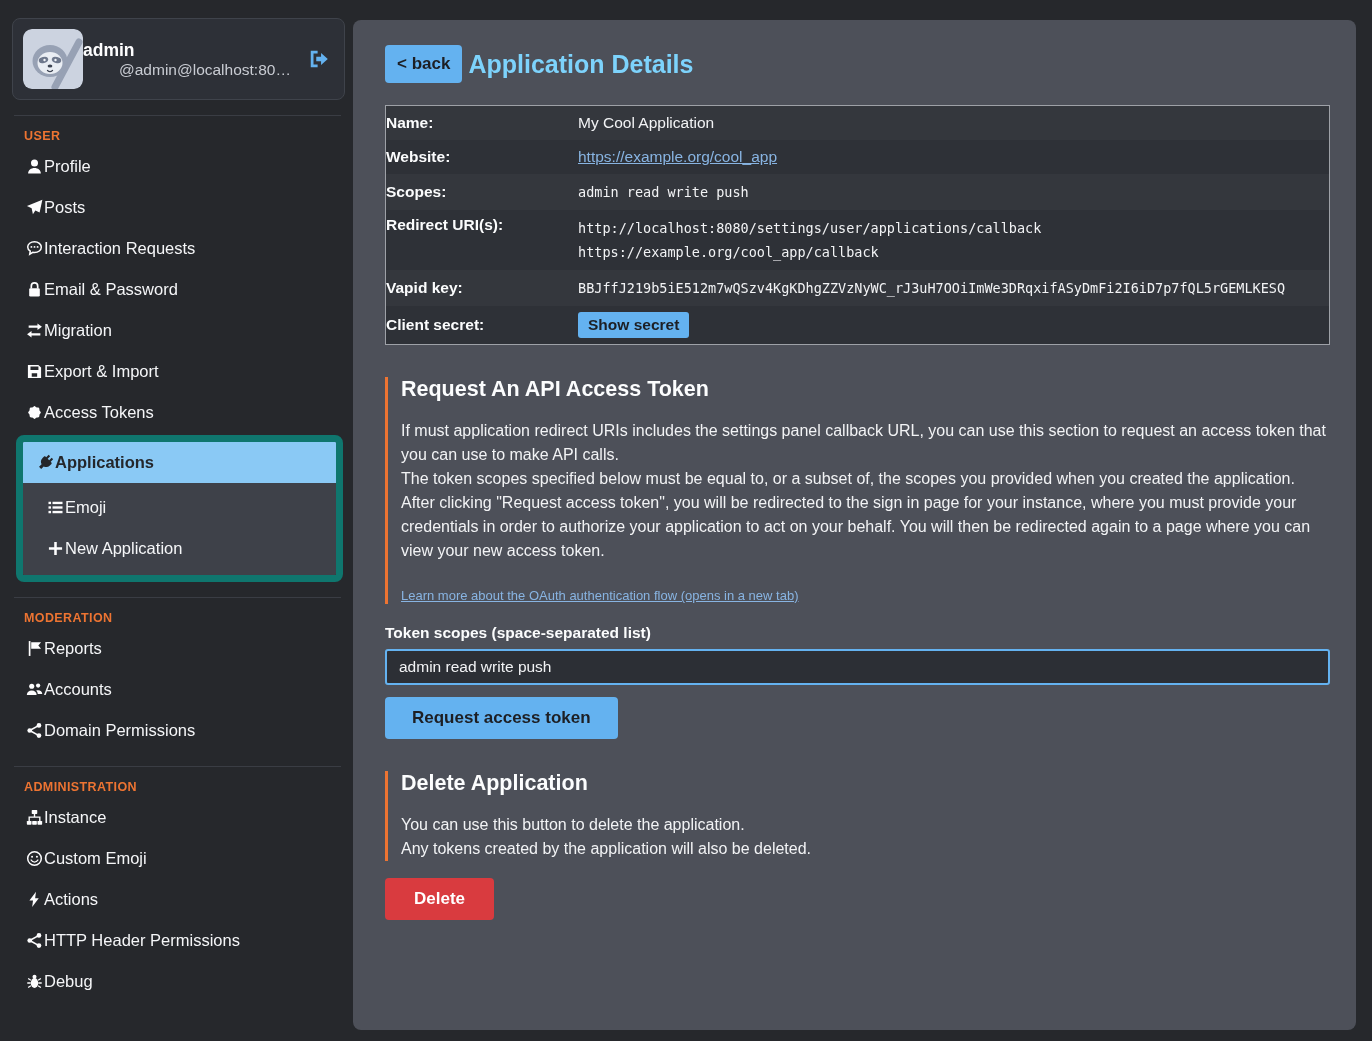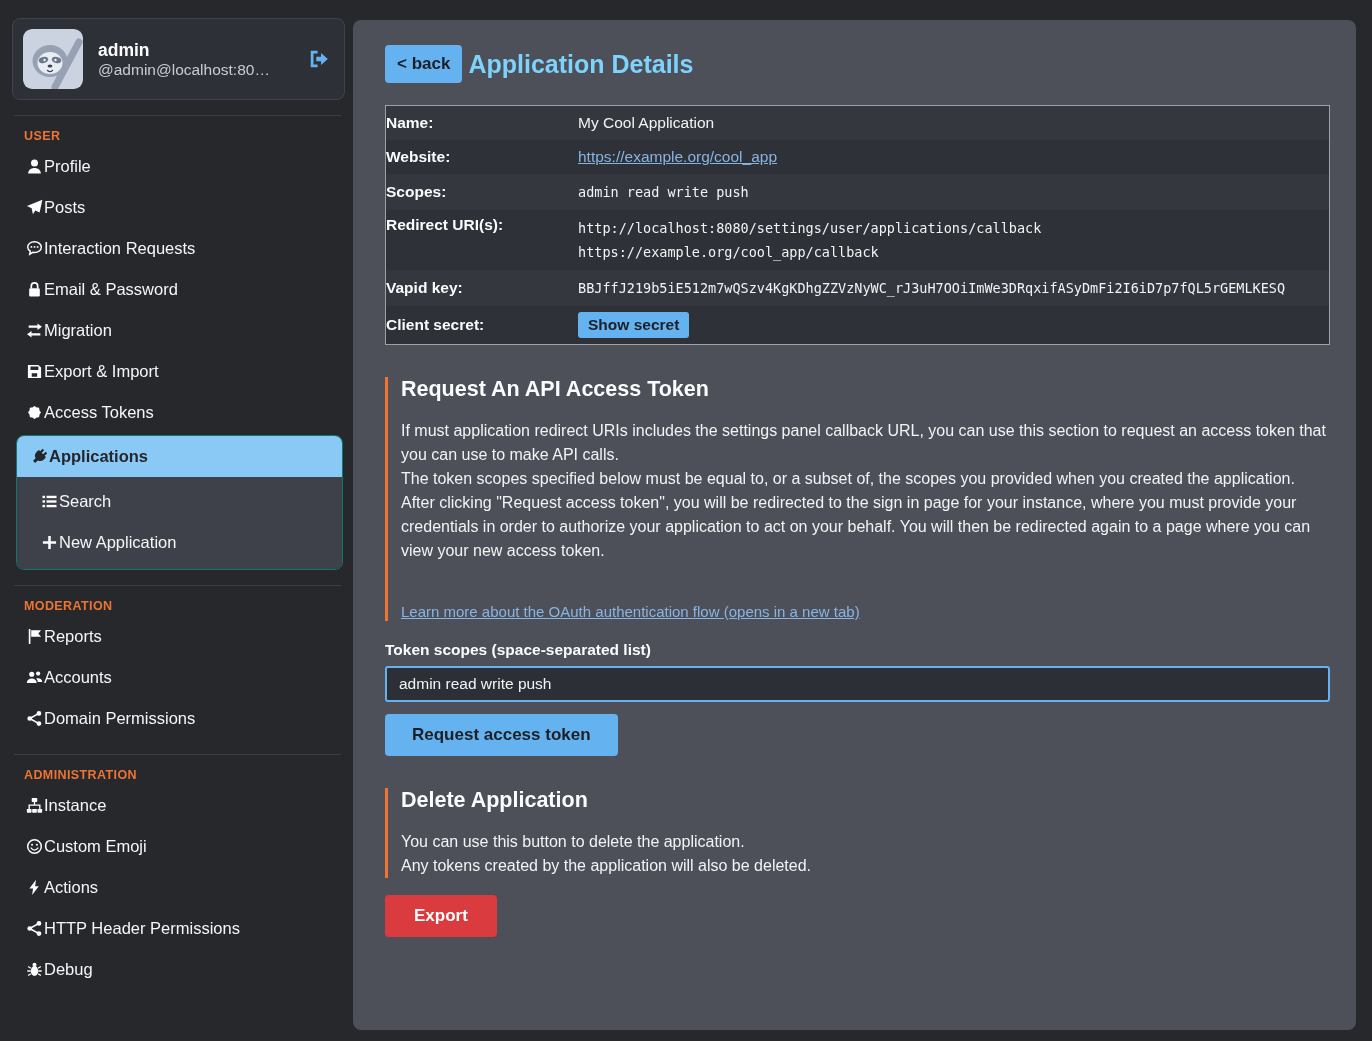--- a/index.html
+++ b/index.html
@@ -14,39 +14,39 @@
   body{
     background:#26282c;
     font-family:"Liberation Sans","DejaVu Sans",sans-serif;
     color:#f5f6f8;
     display:flex;
   }
   
   .sidebar{width:353px;flex:0 0 353px;padding:18px 8px 0 12px;}
   .user-card{
     background:#2d3037;border:1px solid #3f434b;border-radius:8px;
-    padding:10px;display:flex;align-items:center;gap:15px;
+    padding:10px;display:flex;align-items:center;gap:0;
   }
   .avatar{width:60px;height:60px;border-radius:8px;overflow:hidden;flex:0 0 60px;}
   .user-names{flex:1;min-width:0;}
   .user-name{font-size:17.5px;font-weight:700;color:#fdfdfe;}
-  .user-handle{font-size:15.5px;color:#c9ccd3;max-width:172px;white-space:nowrap;overflow:hidden;text-overflow:ellipsis;}
+  .user-handle{font-size:15.5px;color:#c9ccd3;max-width:172px;white-space:nowrap;overflow:hidden;text-overflow:ellipsis;margin-left:36px;}
   .logout{color:var(--accent-blue);margin-right:4px;cursor:pointer;display:flex;}
   .side-hr{border:none;border-top:1px solid #3a3d44;margin:15px 4px 4px 2px;}
   .nav-label{
     color:var(--orange);font-weight:700;font-size:12.5px;letter-spacing:.4px;
     padding:9px 0 3px 12px;
   }
   .nav-item{
     display:flex;align-items:center;padding:11px 10px 11px 13px;
     font-size:16.5px;color:#f5f6f8;cursor:pointer;border-radius:4px;
   }
   .nav-item .icn{width:19px;display:flex;justify-content:center;color:#fdfdfe;flex:0 0 19px;}
   .app-group{
-    border:1px solid #0f766e;border-radius:8px;overflow:hidden;
+    border:7px solid #0f766e;border-radius:8px;overflow:hidden;
     margin:2px 2px 8px 4px;
   }
   .app-group .selected{
     background:var(--selected-blue);color:#24262b;font-weight:700;border-radius:0;
   }
   .app-group .selected .icn{color:#24262b;}
   .subitems{background:#3e4149;padding:4px 0 6px 0;}
   .subitems .nav-item{padding-left:23px;}
   
   .panel{
@@ -71,21 +71,21 @@
   .drow .dlabel{flex:0 0 184px;padding:6px 0;font-weight:700;color:#fbfcfd;}
   .drow .dvalue{flex:1;padding:6px 8px;color:#f2f3f5;}
   .drow.top{align-items:flex-start;}
   .mono{font-family:"DejaVu Sans Mono","Liberation Mono",monospace;font-size:13.5px;line-height:24px;}
   a{color:var(--link-blue);}
   .table-btn{font-size:15.5px;padding:4px 10px;border-radius:3px;}
   
   .obsection{border-left:3px solid var(--orange);padding-left:13px;margin-top:32px;}
   .obsection h2{font-size:21.5px;font-weight:700;color:#fcfdfe;margin-bottom:17px;}
   .obsection p{font-size:16px;line-height:24px;color:#f2f3f5;}
-  .learn-link{display:inline-block;margin-top:40px;font-size:15px;}
+  .learn-link{display:inline-block;margin-top:25px;font-size:13px;}
   
   .token-form{margin-top:20px;}
   .field-label{display:block;font-size:15.5px;font-weight:700;color:#fbfcfd;}
   .scopes-input{
     width:100%;margin-top:7px;background:#2c2f35;color:#f2f3f5;
     border:2px solid var(--accent-blue);border-radius:3px;
     font-family:inherit;font-size:15.5px;padding:8px 12px;height:36px;
   }
   .request-btn{margin-top:12px;font-size:17px;padding:11px 27px;}
   .delete-btn{
@@ -206,21 +206,21 @@
         <span class="icn">
             <svg width="17" height="17" viewBox="0 0 16 16" fill="currentColor">
               <rect x="1.4" y="2.6" width="2.4" height="2.2"></rect>
               <rect x="5.2" y="2.6" width="9.4" height="2.2"></rect>
               <rect x="1.4" y="6.9" width="2.4" height="2.2"></rect>
               <rect x="5.2" y="6.9" width="9.4" height="2.2"></rect>
               <rect x="1.4" y="11.2" width="2.4" height="2.2"></rect>
               <rect x="5.2" y="11.2" width="9.4" height="2.2"></rect>
             </svg>
           </span>
-        <span>Search</span>
+        <span>Emoji</span>
       </div>
       <div class="nav-item">
         <span class="icn">
             <svg width="17" height="17" viewBox="0 0 16 16" fill="currentColor">
               <path d="M6.8 1.8h2.4v5h5v2.4h-5v5H6.8v-5h-5V6.8h5v-5z"></path>
             </svg>
           </span>
         <span>New Application</span>
       </div>
     </div>
@@ -368,15 +368,15 @@
     <label class="field-label">Token scopes (space-separated list)</label>
     <input class="scopes-input" type="text" value="admin read write push" style="">
     <button class="btn request-btn">Request access token</button>
   </div>
 
   <section class="obsection">
     <h2>Delete Application</h2>
     <p>You can use this button to delete the application.</p>
     <p>Any tokens created by the application will also be deleted.</p>
   </section>
-  <button class="delete-btn">Export</button>
+  <button class="delete-btn">Delete</button>
 
 </main>
 
 </body></html>

